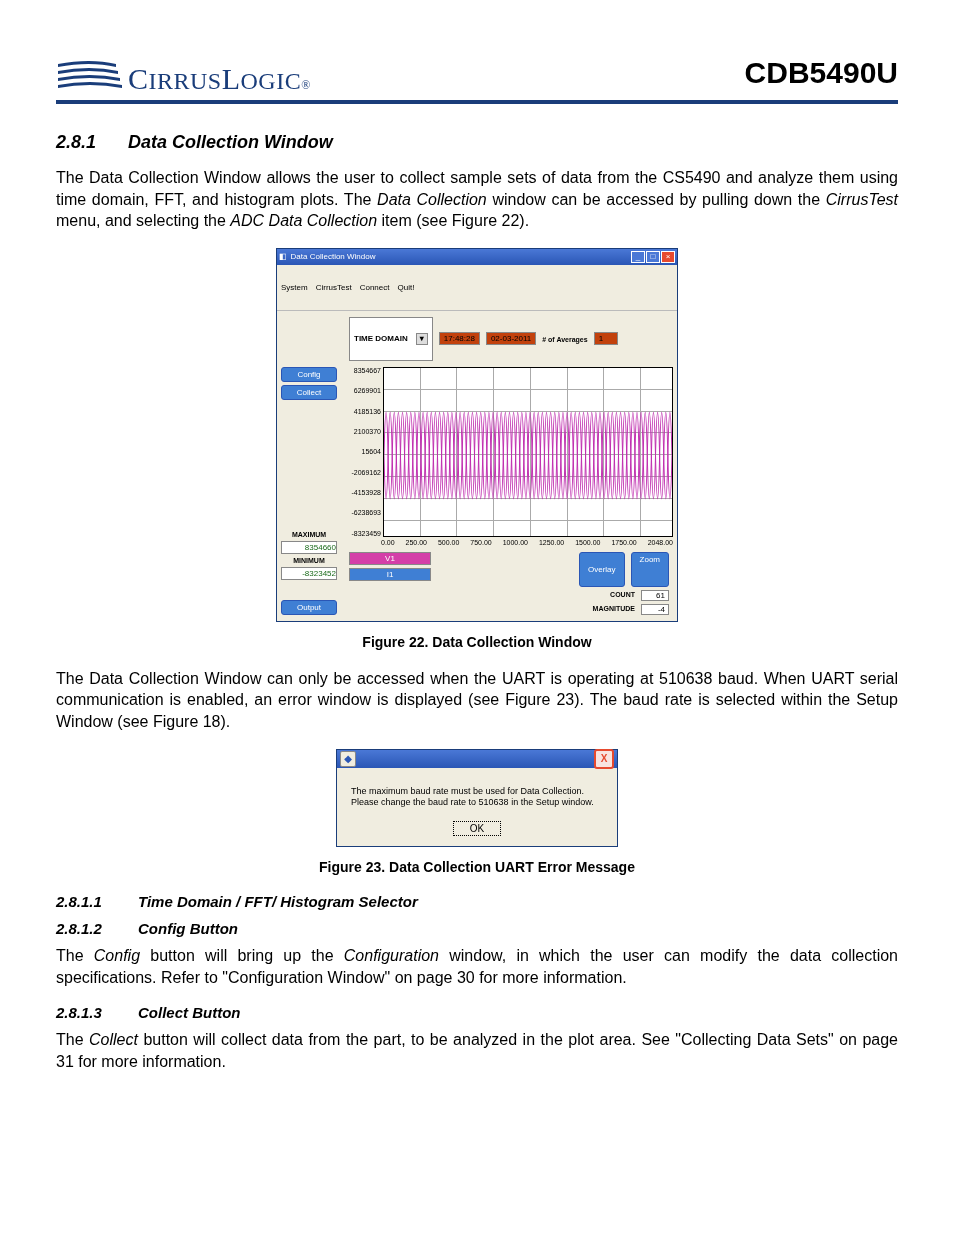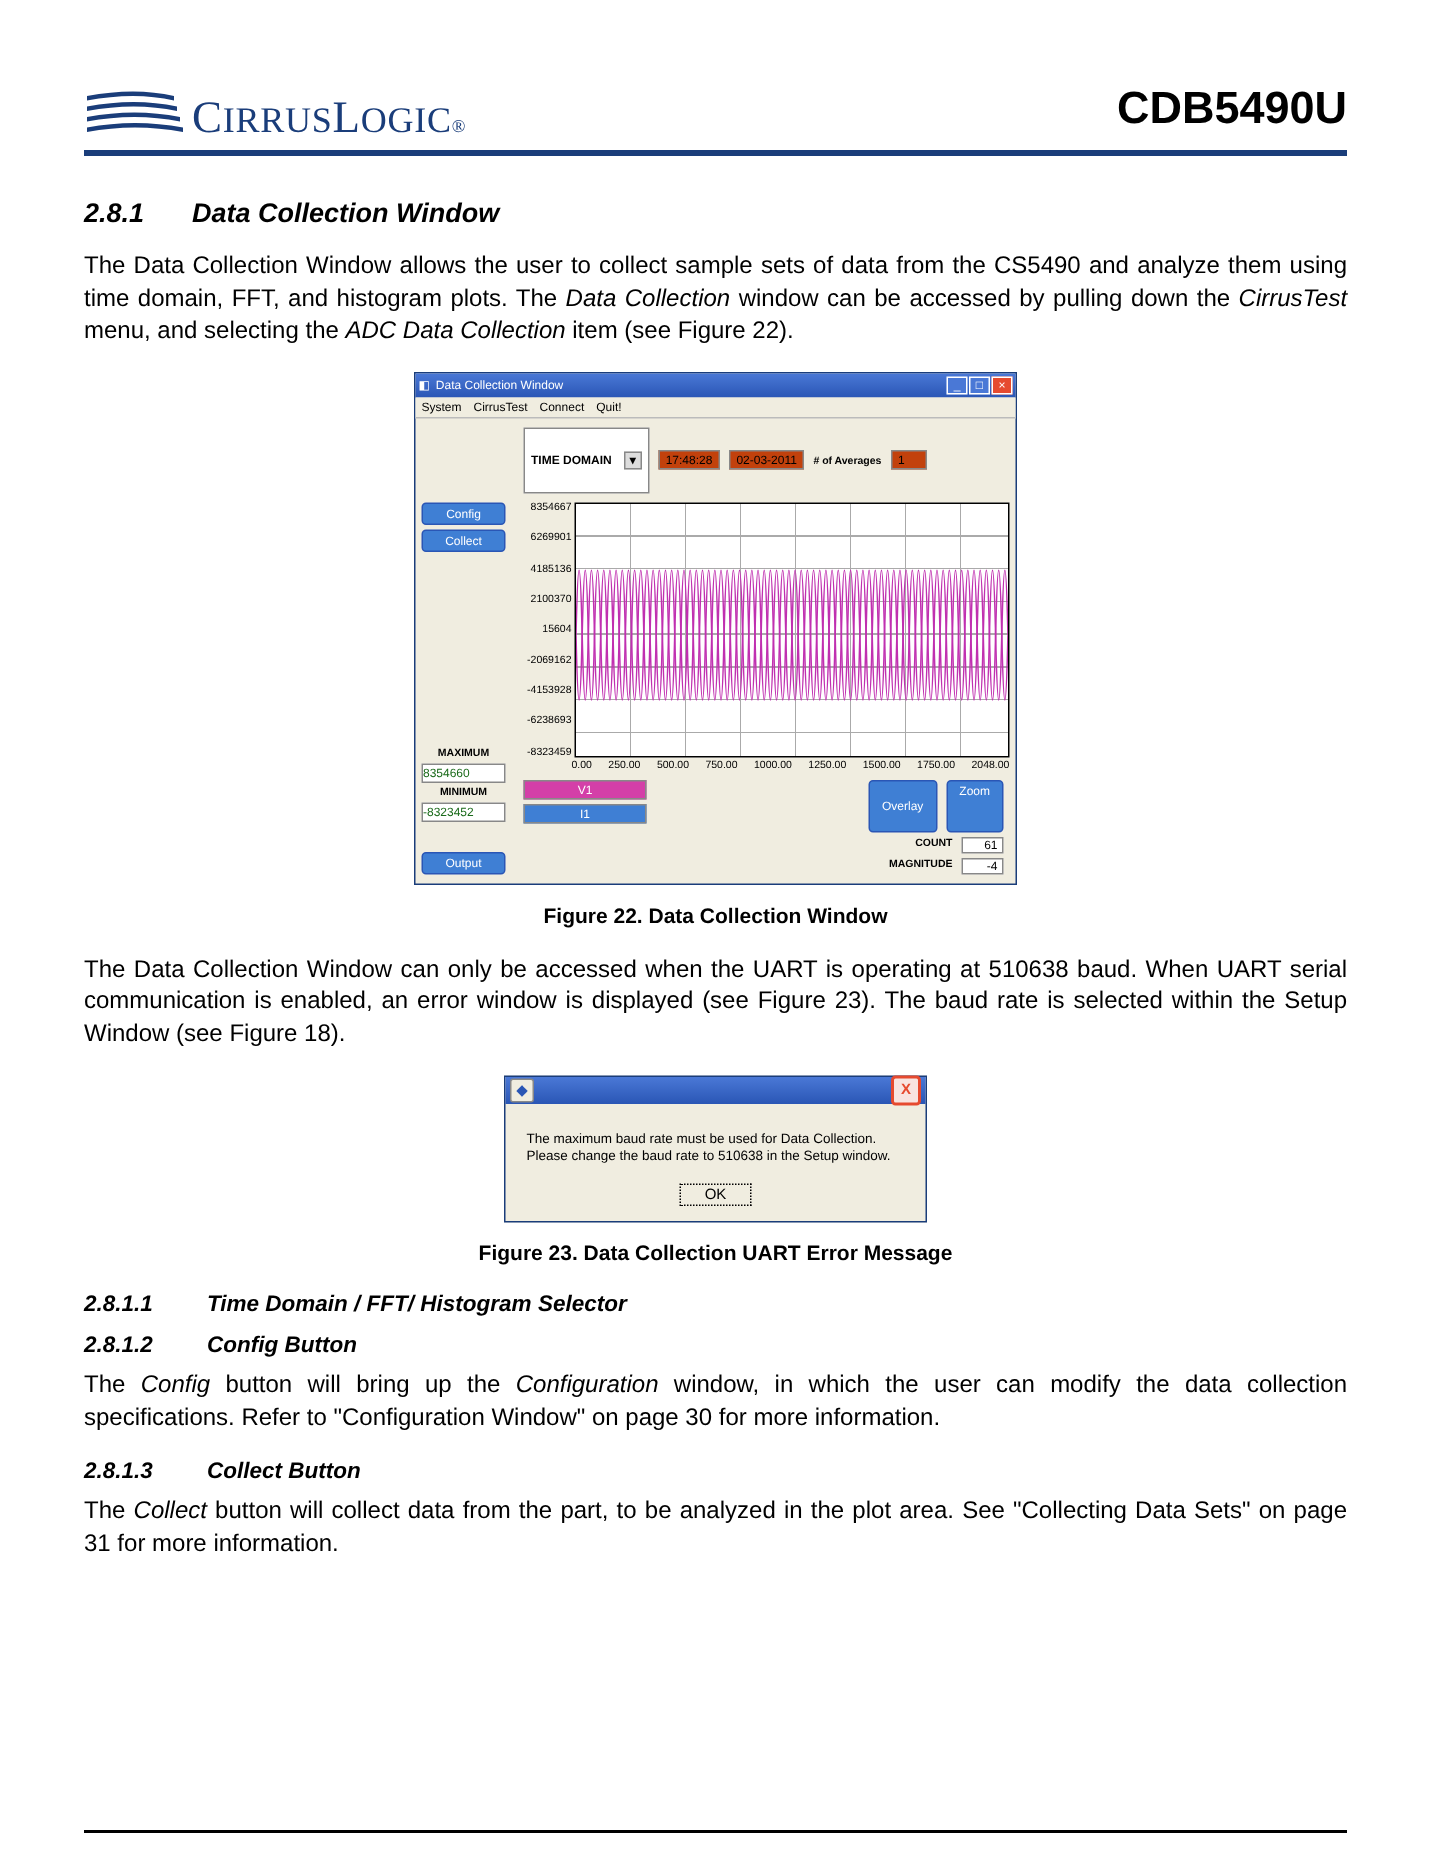--- a/index.html
+++ b/index.html
@@ -23,31 +23,31 @@
 .ftr{margin-top:180px;border-top:2px solid #000;padding-top:6px;display:flex;justify-content:space-between;font-size:14px;font-weight:700}
 
 
 .winwrap{display:flex;justify-content:center;margin:8px 0 6px}
 .win{width:400px;border:1px solid #1a3d7a;font-size:8px;font-family:Tahoma,Arial,sans-serif;background:#f0ede0}
 .tbar{background:linear-gradient(#4a78d6,#2a56b5);color:#fff;display:flex;justify-content:space-between;align-items:center;height:16px;padding:0 2px}
 .tbar-l{display:flex;align-items:center;gap:4px}
 .tbar-ctrls{display:flex;gap:1px}
 .tbar-ctrls span{background:#4a78d6;border:1px solid #fff;width:12px;height:10px;display:flex;align-items:center;justify-content:center;color:#fff;font-size:8px}
 .tbar-ctrls .x{background:#e64a2f}
-.mbar{background:#f0ede0;display:flex;gap:8px;padding:2px 4px;border-bottom:1px solid #bbb}
+.mbar{background:#f0ede0;display:flex;gap:8px;padding:18px 4px;border-bottom:1px solid #bbb}
 .toprow{display:flex;gap:6px;align-items:center;padding:6px 4px 4px 72px}
 .ddown{background:#fff;border:1px solid #888;padding:15px 4px;font-weight:700;display:flex;align-items:center;gap:8px}
 .ddown .carrot{width:10px;height:10px;background:#ddd;border:1px solid #888;display:flex;align-items:center;justify-content:center}
 .tfield{background:#c2410c;border:1px solid #888;padding:1px 4px}
 .wbody{display:flex;gap:4px;padding:2px 4px 6px}
 .leftcol{width:56px;display:flex;flex-direction:column;gap:3px}
 .bluebtn{background:#3f7fd4;color:#fff;border:1px solid #2a56b5;border-radius:3px;text-align:center;padding:2px 0;font-size:8px}
 .spacer{flex:1}
 .lblx{text-align:center;font-weight:700;font-size:7px}
-.valbox{background:#fff;border:1px solid #888;color:#1a6a1a;text-align:left;padding:1px 0}
+.valbox{background:#fff;border:1px solid #888;color:#1a6a1a;text-align:right;padding:1px 0}
 .chart{flex:1}
 .plot{position:relative;height:170px;display:flex}
 .yaxis{width:40px;display:flex;flex-direction:column;justify-content:space-between;text-align:right;padding-right:2px;font-size:7px}
 .grid{flex:1;position:relative;border:1px solid #000;background:repeating-linear-gradient(to right,rgba(0,0,0,0)0,rgba(0,0,0,0)12.4%,#aaa 12.4%,#aaa calc(12.4% + 1px)),repeating-linear-gradient(to bottom,rgba(0,0,0,0)0,rgba(0,0,0,0)12.4%,#aaa 12.4%,#aaa calc(12.4% + 1px)),#fff;overflow:hidden}
 .waves{position:absolute;inset:0}
 .xaxis{display:flex;justify-content:space-between;font-size:7px;margin-left:40px;padding-top:2px}
 .underchart{display:flex;justify-content:space-between;margin-top:6px}
 .chipbox{display:flex;flex-direction:column;gap:3px;margin-left:8px}
 .chip{width:80px;text-align:center;color:#fff;padding:1px 0;font-size:8px;border:1px solid #888}
 .chip.v1{background:#d43fa8}

